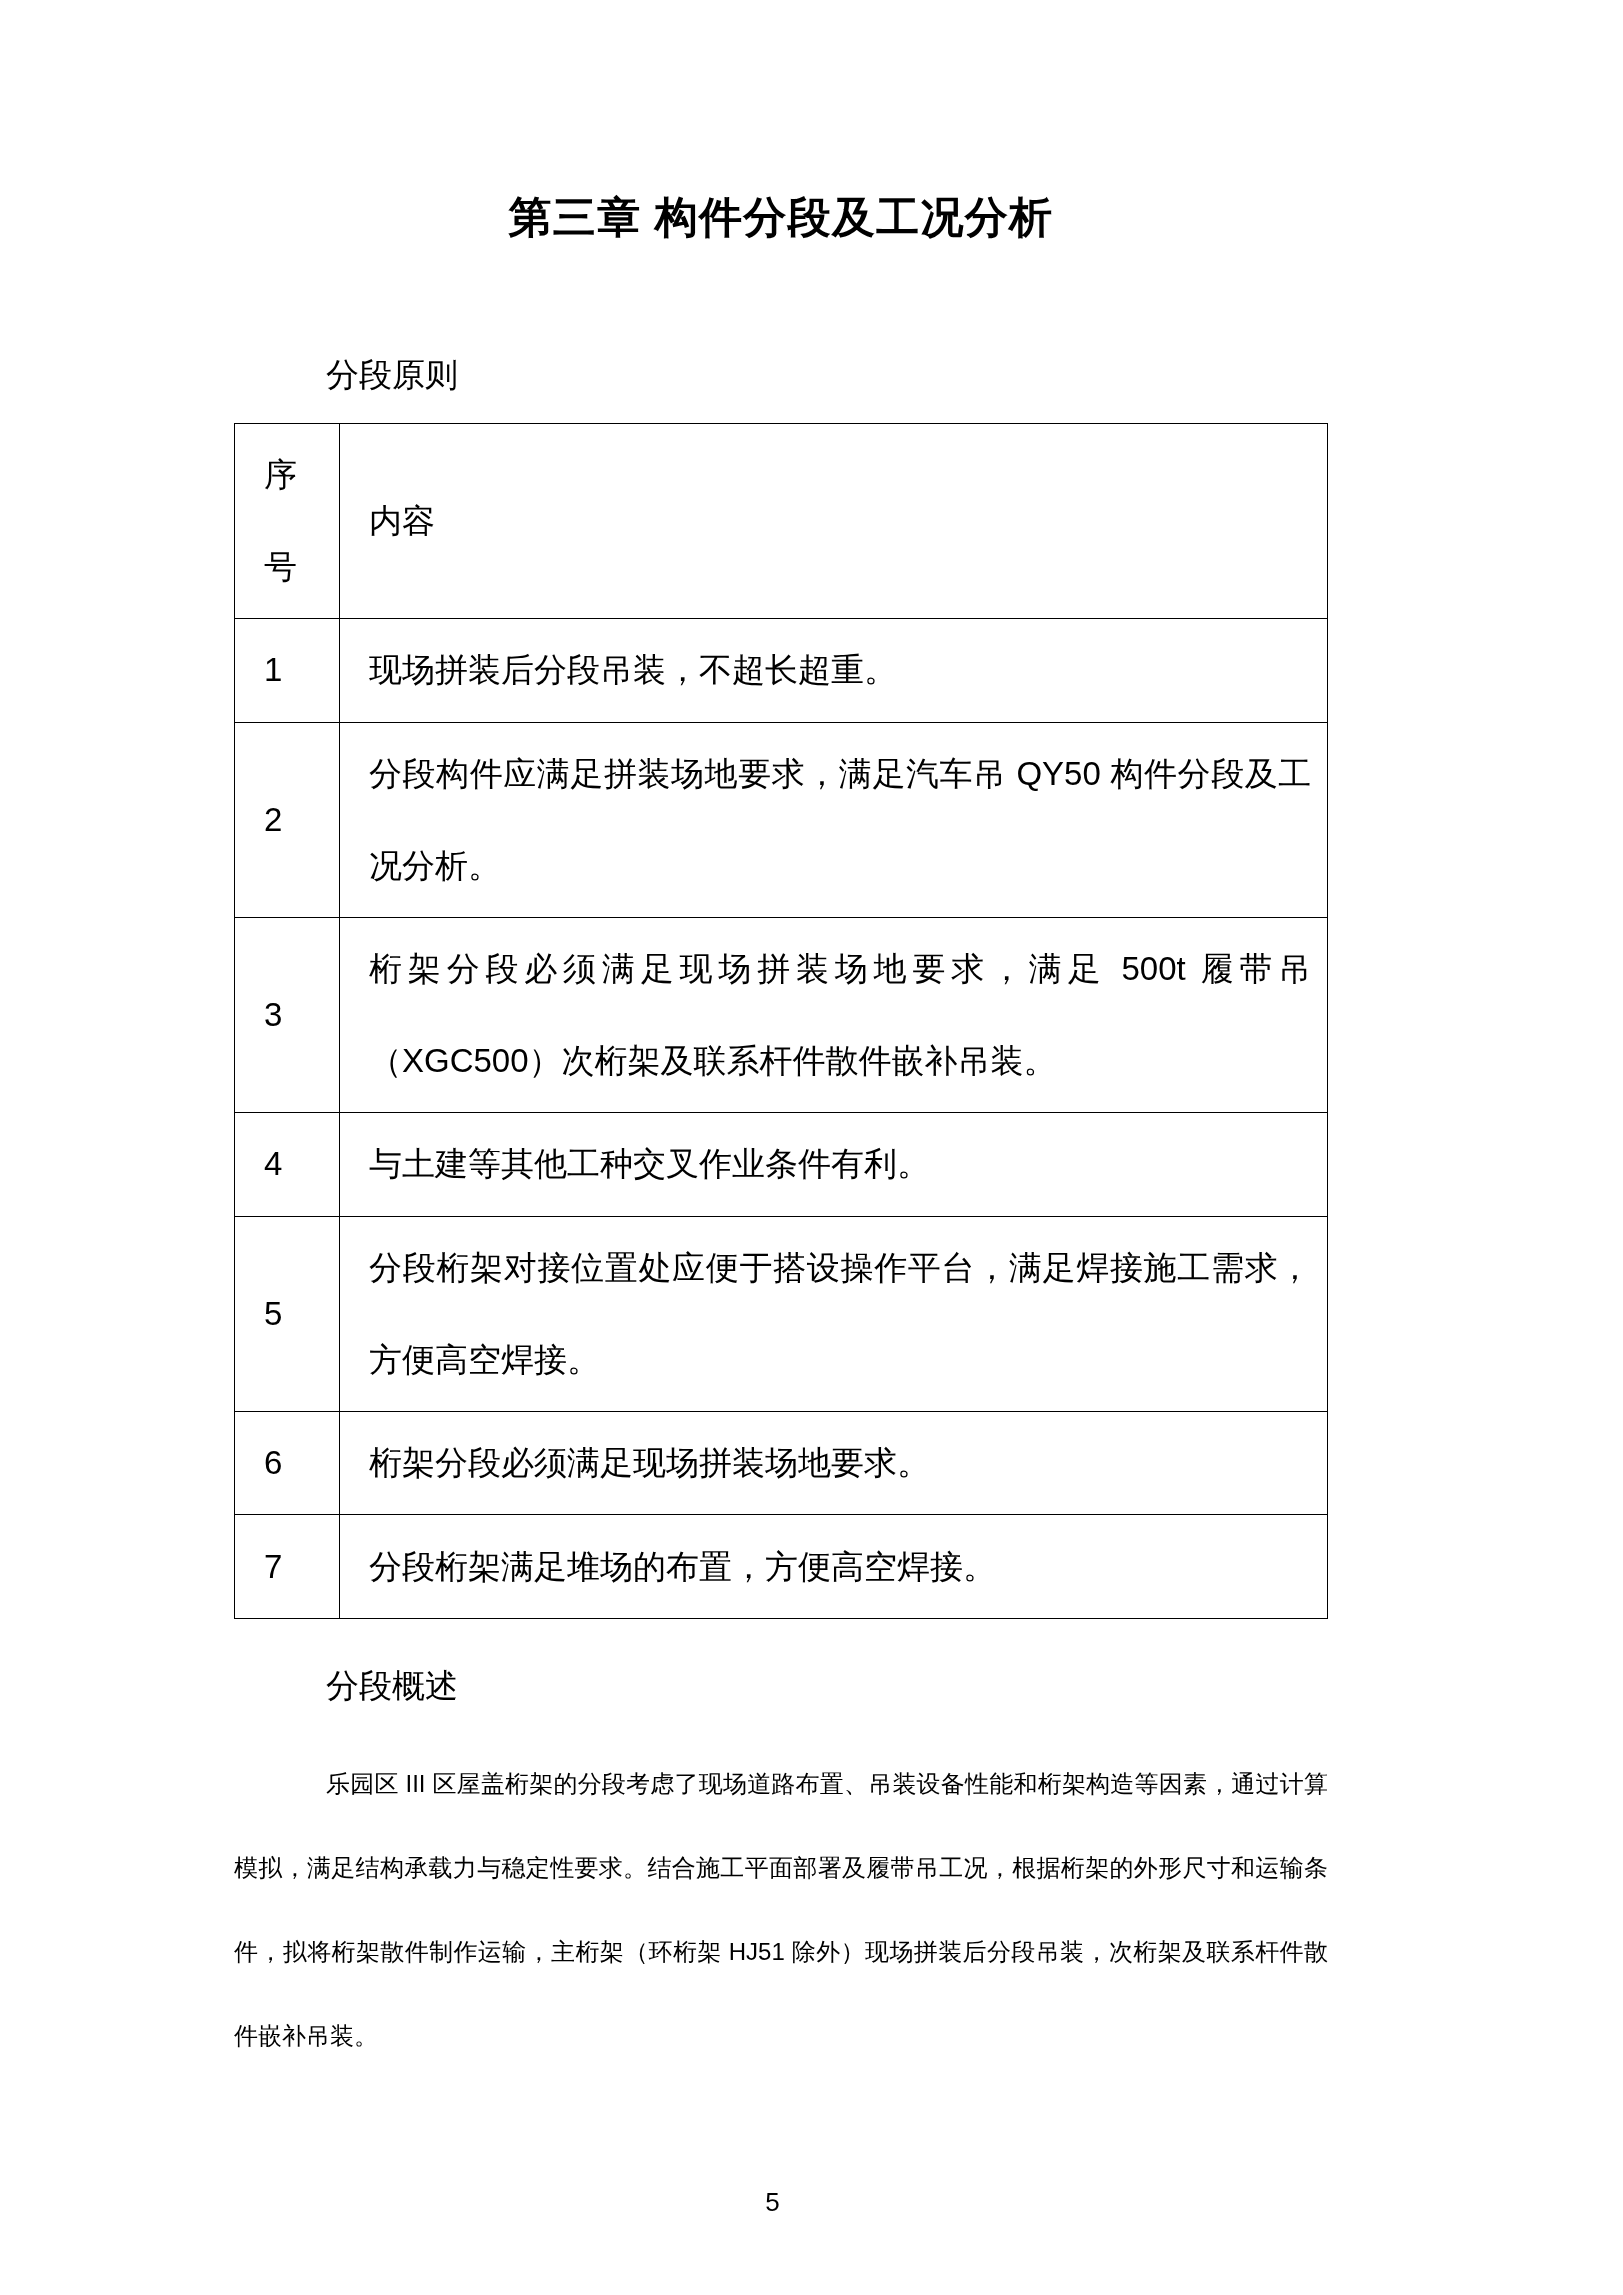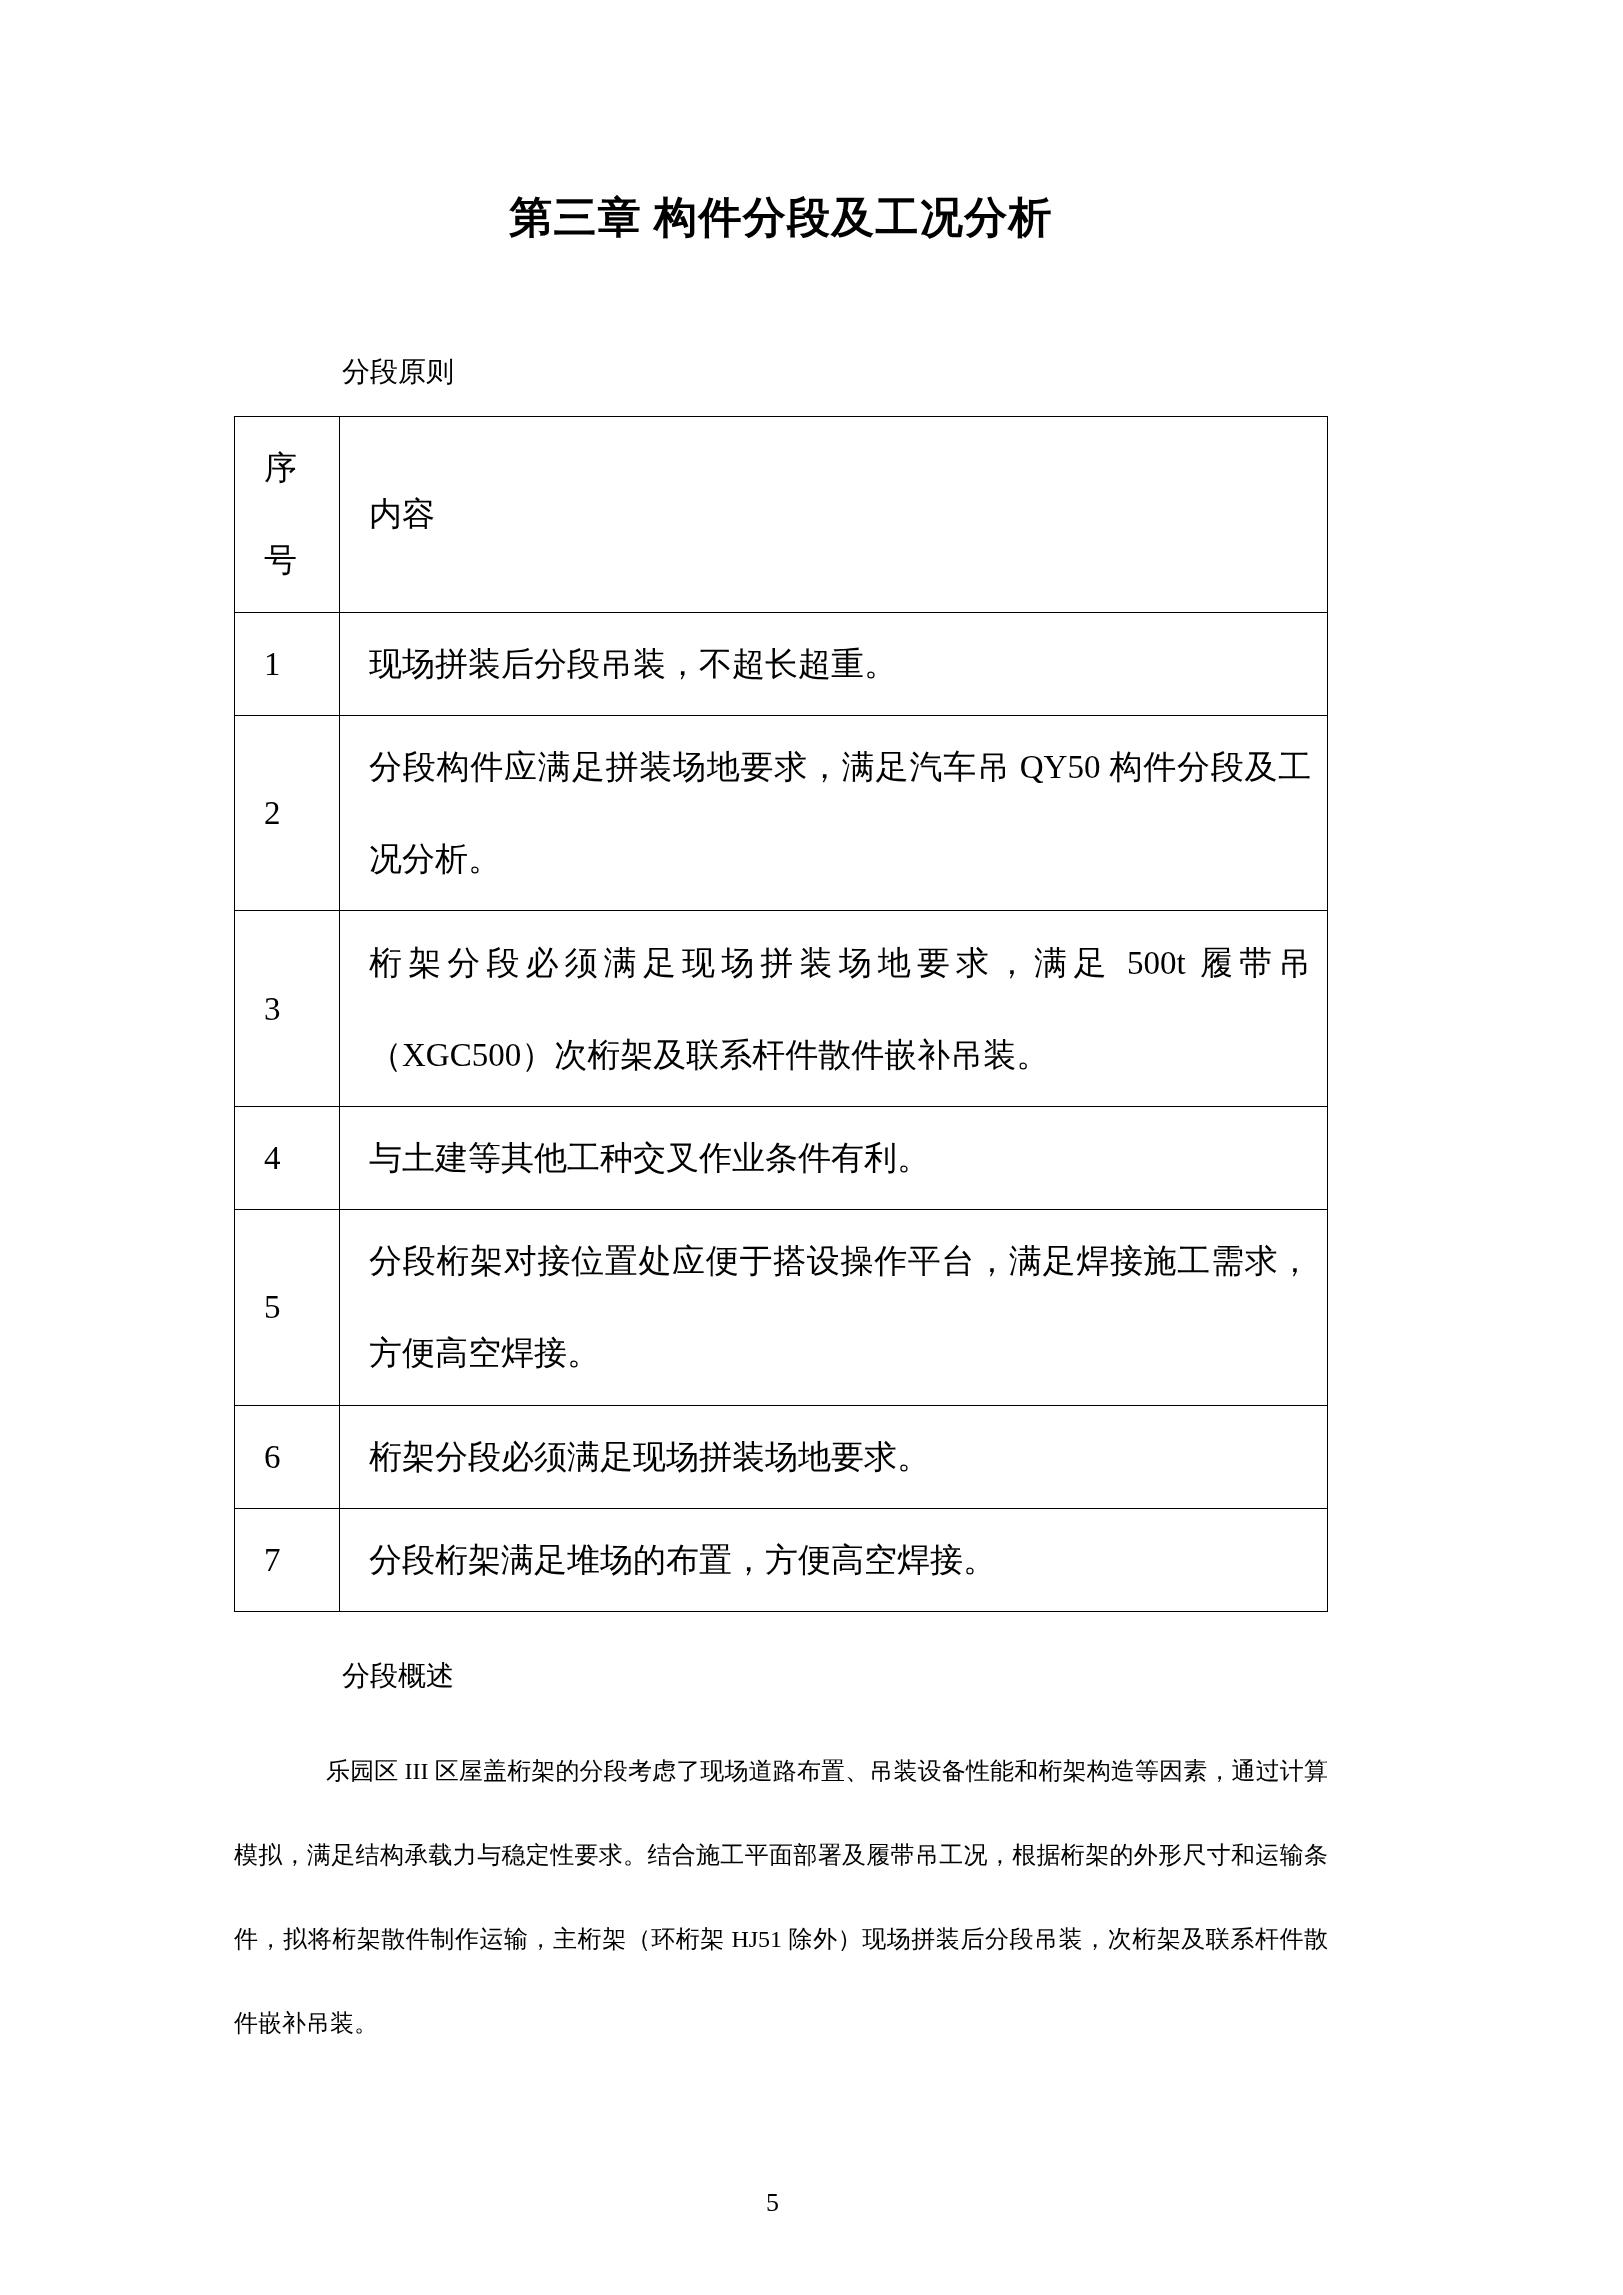--- a/index.html
+++ b/index.html
@@ -7,37 +7,37 @@
     margin: 0;
     padding: 0;
     background: #ffffff;
   }
   .page {
     position: relative;
     width: 1545px;
     height: 2295px;
     background: #ffffff;
     color: #000000;
-    font-family: Liberation Serif, serif;
+    font-family: Liberation Sans, sans-serif;
     padding: 190px 217px 0 234px;
     overflow: hidden;
   }
   .chapter-title {
     text-align: center;
     font-size: 43px;
     font-weight: bold;
     line-height: 1.3;
     margin: 0;
     letter-spacing: 1.3px;
   }
   .section-heading {
-    font-size: 28px;
+    font-size: 33px;
     font-weight: normal;
     text-indent: 92px;
-    margin: 16px;
+    margin: 0;
     line-height: 1.3;
   }
   .heading-principles {
     margin-top: 108px;
     margin-bottom: 26px;
   }
   .heading-overview {
     margin-top: 46px;
   }
   table.principles-table {

